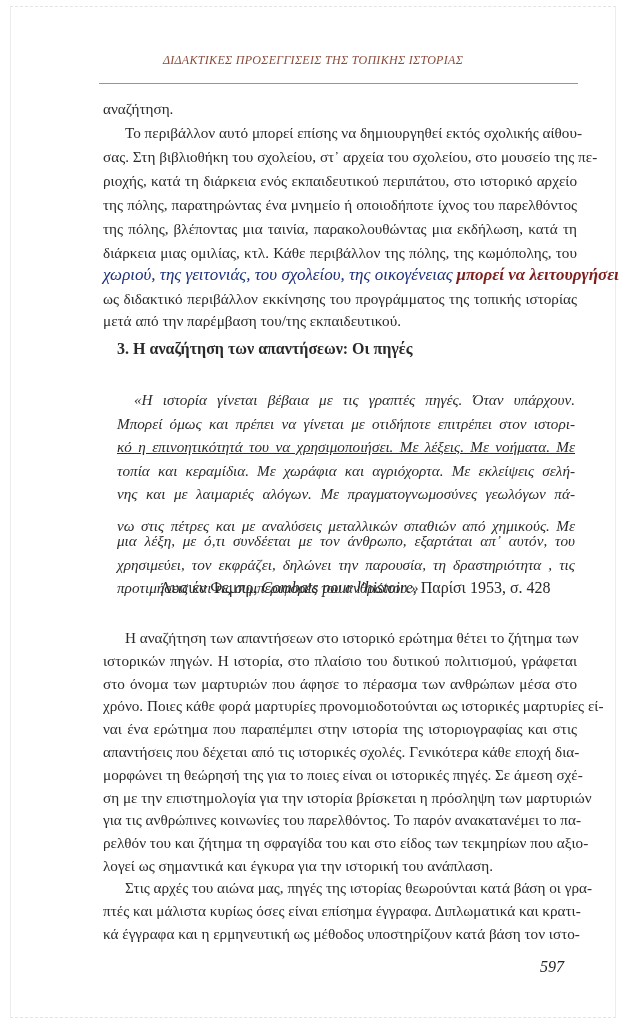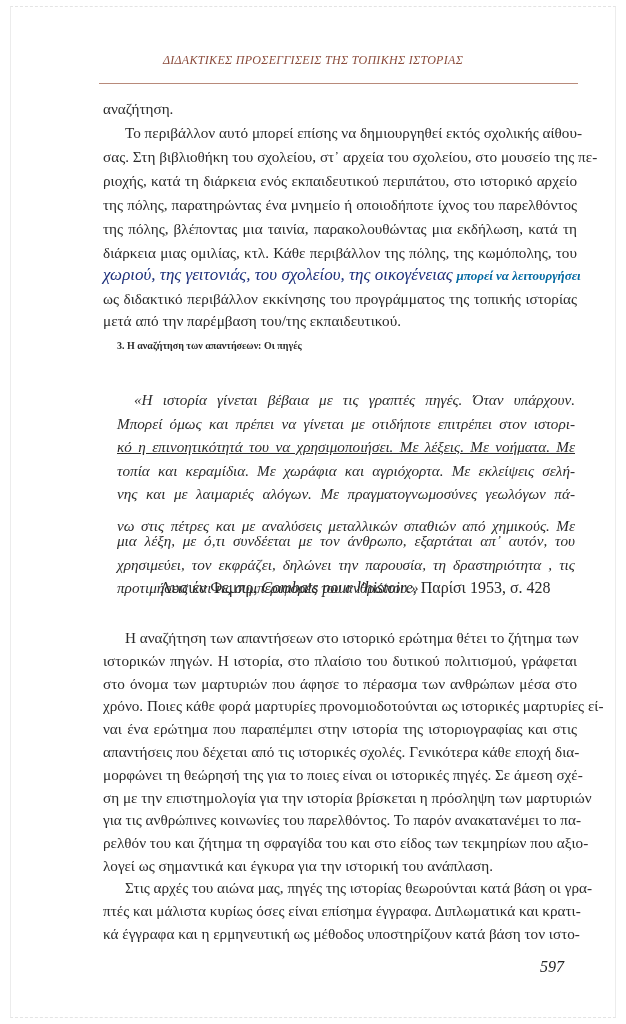--- a/index.html
+++ b/index.html
@@ -22,22 +22,22 @@
   .line {
     position: absolute; left: 103px; width: 474px; font-size: 15.2px; line-height: 22px;
     white-space: nowrap; text-align: justify; text-align-last: justify;
   }
   .line.last { text-align-last: left; }
   .ind { left: 125px; width: 452px; }
   .q { font-style: italic; left: 117px; width: 458px; }
   .q.ind { left: 134px; width: 441px; }
   .b { font-weight: normal; }
   .hl-it { font-style: italic; color: #1c2f7a; font-size: 17px; }
-  .hl-bold { font-weight: bold; font-style: italic; color: #0369a1; font-size: 13px; }
-  .heading { position: absolute; left: 117px; top: 340px; font-weight: bold; font-size: 10px; }
+  .hl-bold { font-weight: bold; font-style: italic; color: #7f1d1d; font-size: 17px; }
+  .heading { position: absolute; left: 117px; top: 340px; font-weight: bold; font-size: 16px; }
   .citation { position: absolute; left: 160px; top: 579px; font-size: 16px; }
   .citation .it { font-style: italic; }
   .page-num { position: absolute; left: 540px; top: 958px; font-style: italic; font-size: 16px; color: #222; }
 </style>
 </head>
 <body>
 
 <div class="scan-border"></div>
 
 <div class="running-head">ΔΙΔΑΚΤΙΚΕΣ ΠΡΟΣΕΓΓΙΣΕΙΣ ΤΗΣ ΤΟΠΙΚΗΣ ΙΣΤΟΡΙΑΣ</div>

